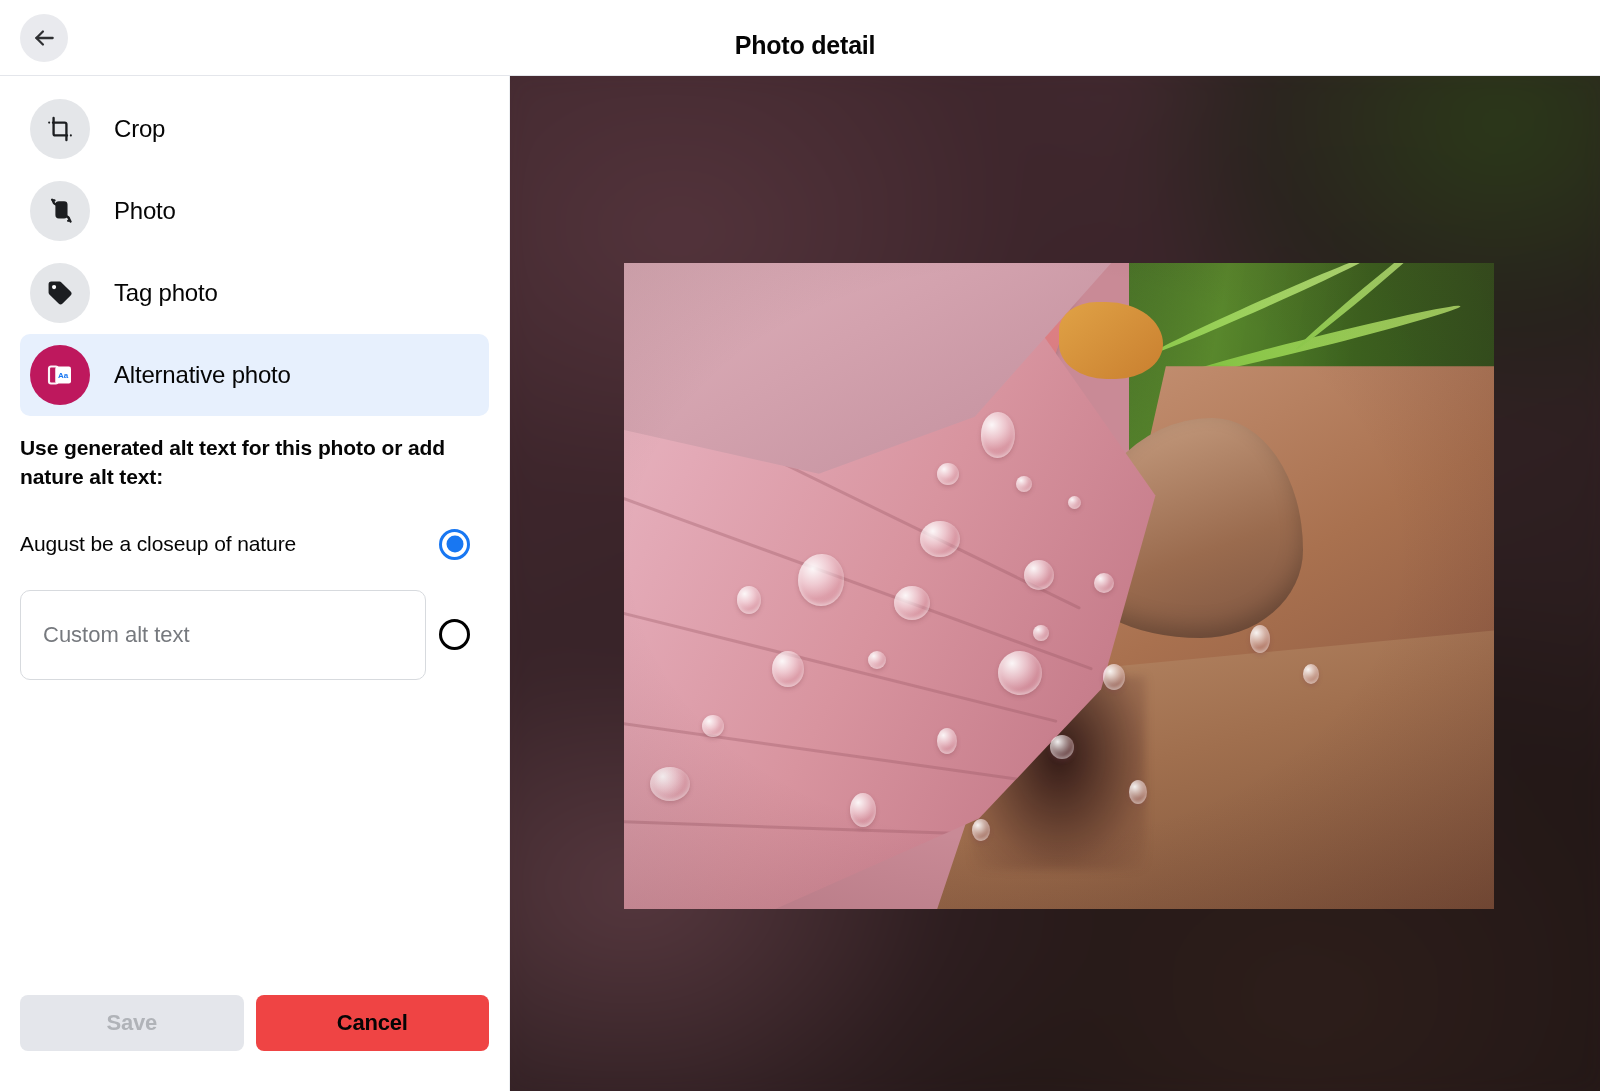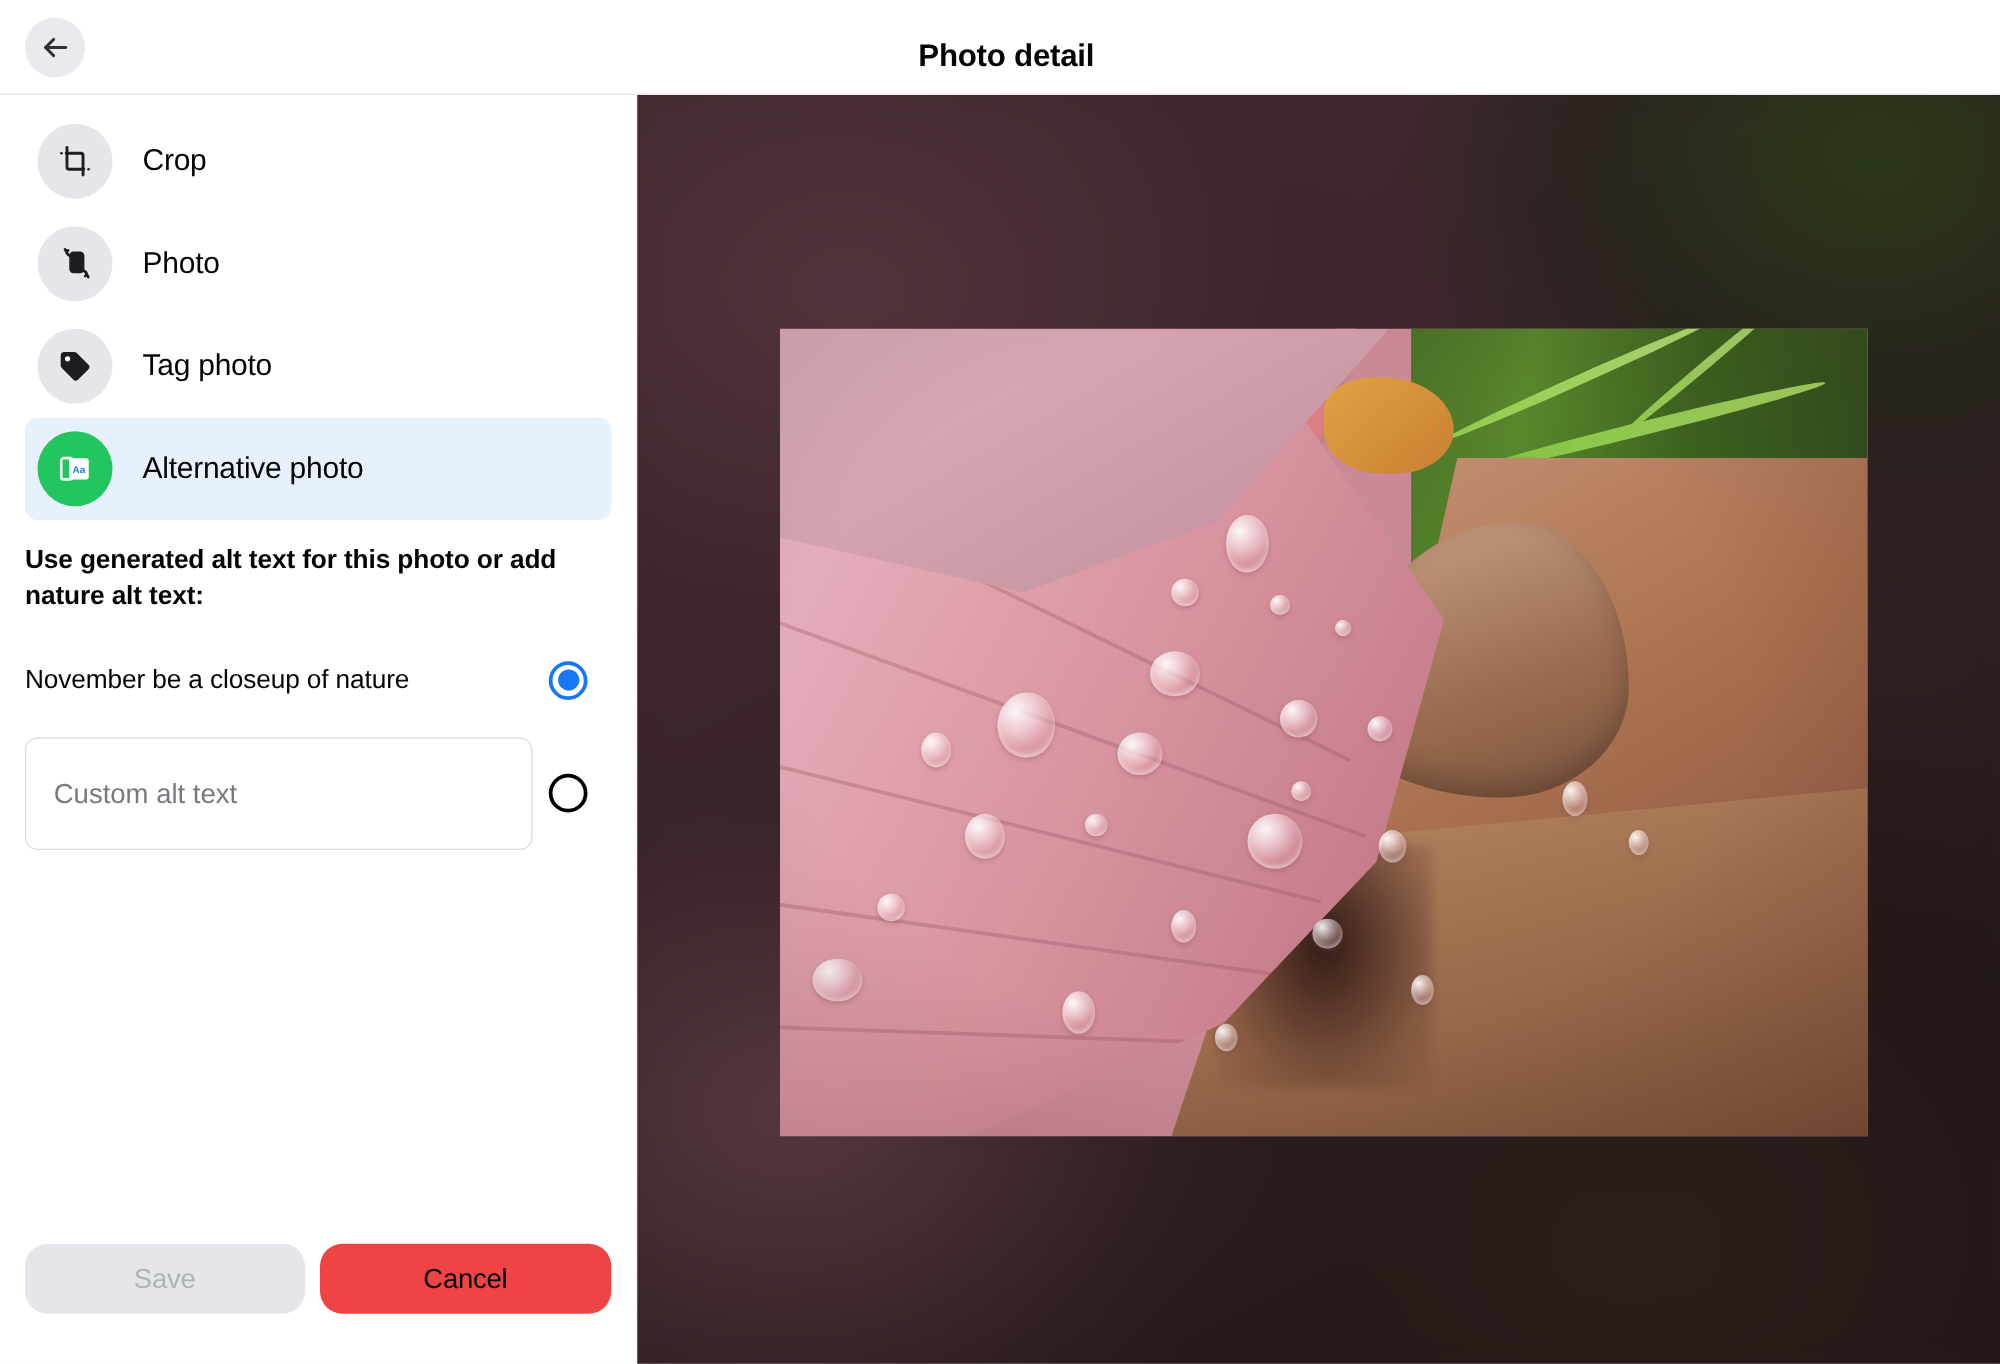--- a/index.html
+++ b/index.html
@@ -55,21 +55,21 @@
     border-radius: 10px;
     cursor: pointer;
   }
   .menu-item.active { background: #e7f0fd; }
   .menu-icon {
     width: 60px; height: 60px; border-radius: 50%;
     background: #e4e6e9;
     display: flex; align-items: center; justify-content: center;
     flex: 0 0 60px;
   }
-  .menu-icon.accent { background: #22c55e; }
+  .menu-icon.accent { background: #be185d; }
   .menu-label { font-size: 24px; color: #050505; letter-spacing: -0.2px; }
 
   
   .alt-section { padding: 18px 20px 0 20px; }
   .alt-desc {
     font-size: 21px; font-weight: bold; color: #050505;
     line-height: 1.38; max-width: 448px;
     letter-spacing: -0.1px;
   }
   .alt-row {
@@ -105,23 +105,23 @@
   }
   .custom-input::placeholder { color: #76797e; }
 
   
   .footer {
     margin-top: auto;
     padding: 0 20px 40px 20px;
     display: flex; gap: 12px;
   }
   .btn {
-    height: 56px; border-radius: 18px; border: none;
+    height: 56px; border-radius: 8px; border: none;
     font-family: "Liberation Sans", sans-serif;
-    font-size: 22px; font-weight: normal;
+    font-size: 22px; font-weight: bold;
     cursor: pointer; letter-spacing: -0.2px;
   }
   .btn-save { width: 226px; background: #e4e6eb; color: #b0b3b8; cursor: default; }
   .btn-cancel { width: 236px; background: #ef4444; color: #050505; }
 
   
   .viewer {
     flex: 1; position: relative; overflow: hidden;
     background: #3a2329;
   }
@@ -294,21 +294,21 @@
           </span>
           <span class="menu-label">Alternative photo</span>
         </div>
 
       </div>
 
       <div class="alt-section">
         <div class="alt-desc">Use generated alt text for this photo or add nature alt text:</div>
 
         <div class="alt-row">
-          <span class="alt-generated-label">November be a closeup of nature</span>
+          <span class="alt-generated-label">August be a closeup of nature</span>
           <span class="radio checked"></span>
         </div>
 
         <div class="custom-row">
           <input class="custom-input" type="text" placeholder="Custom alt text" style="">
           <span class="radio"></span>
         </div>
       </div>
 
       <div class="footer">

